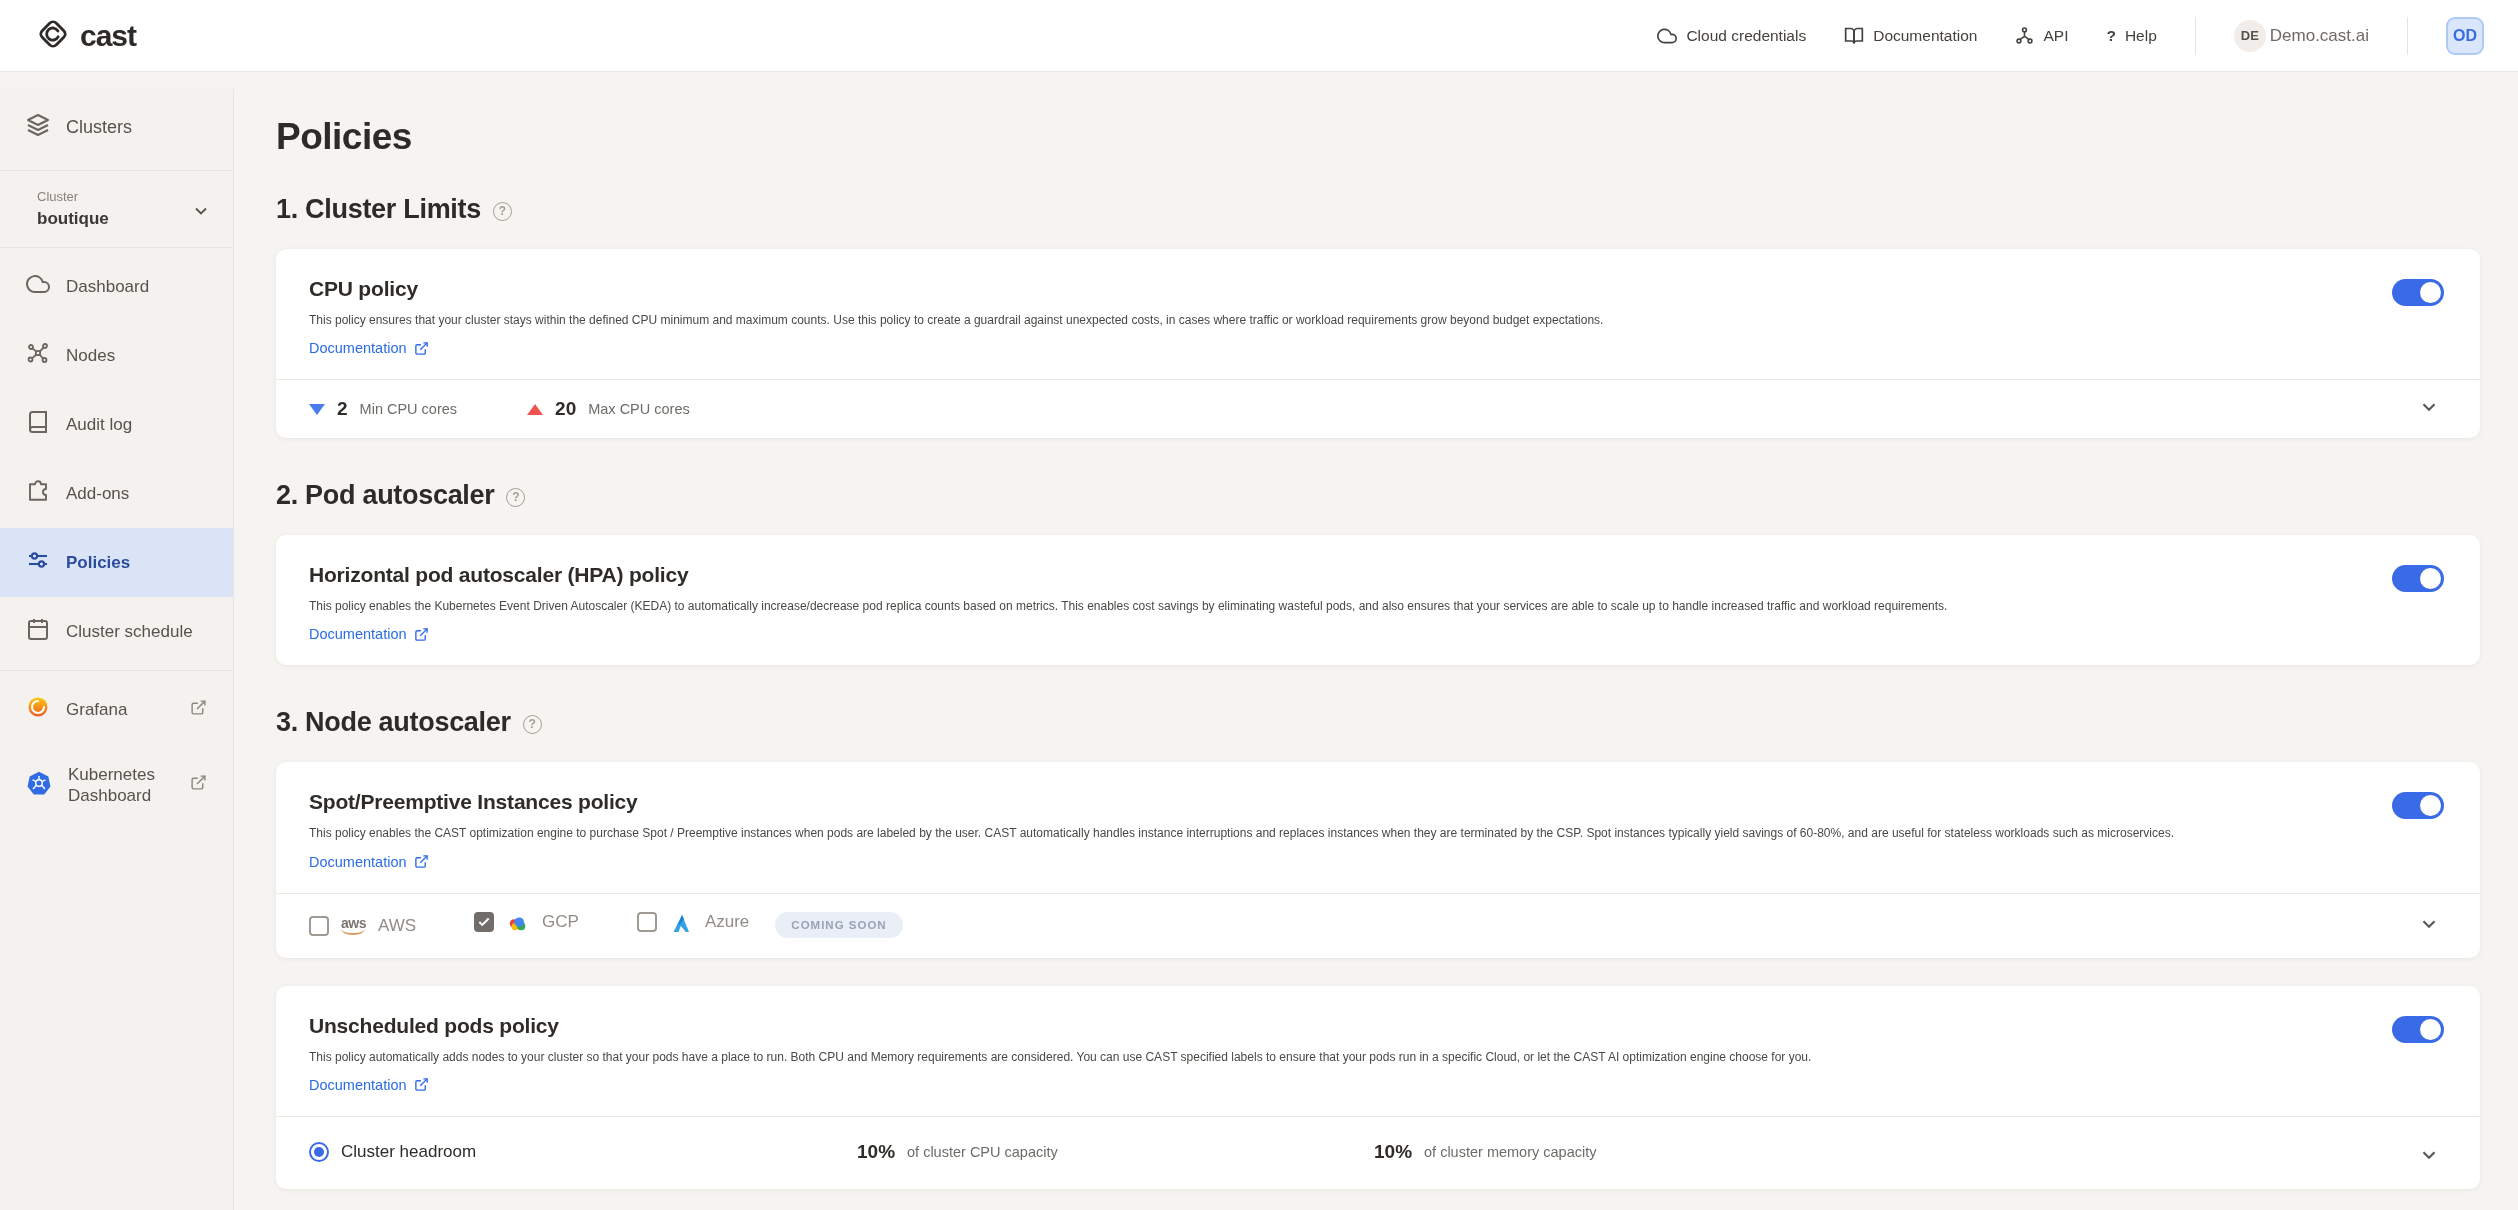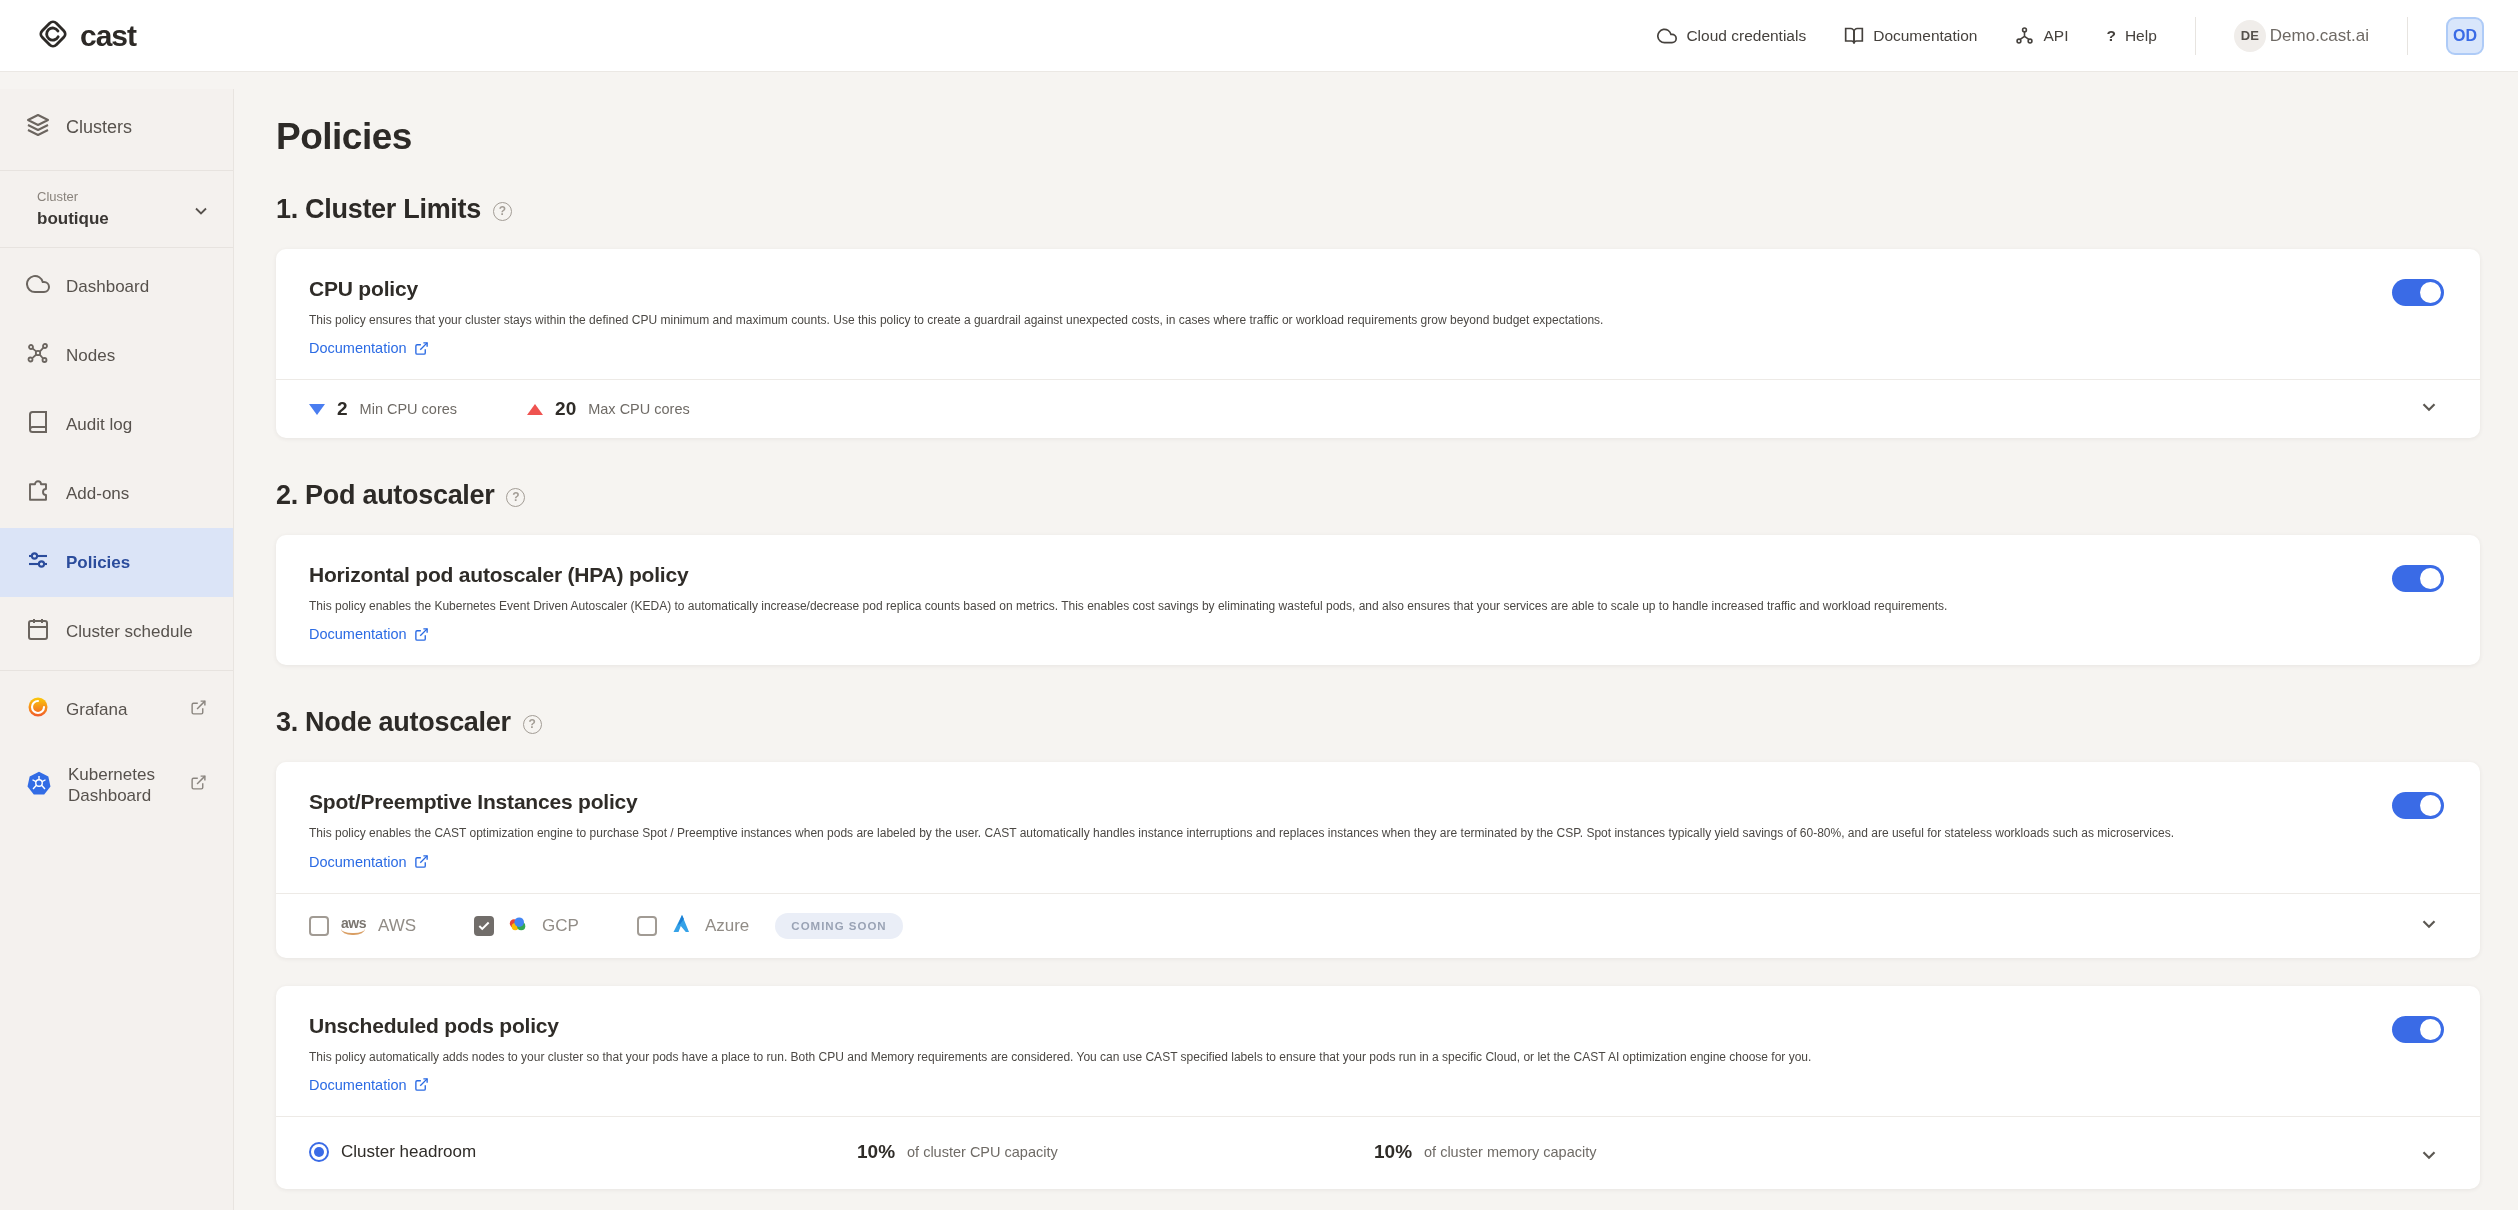--- a/index.html
+++ b/index.html
@@ -70,21 +70,21 @@
   
   .limits { display:flex; align-items:center; gap:70px; }
   .limit { display:flex; align-items:center; gap:12px; }
   .tri-down { width:0; height:0; border-left:8px solid transparent; border-right:8px solid transparent; border-top:11px solid #4a7df0; }
   .tri-up { width:0; height:0; border-left:8px solid transparent; border-right:8px solid transparent; border-bottom:11px solid #ef5350; }
   .limit-value { font-size:19px; font-weight:700; color:#2f2c28; }
   .limit-label { font-size:14.5px; color:#6f6b66; }
 
   
   .providers { display:flex; align-items:center; gap:58px; }
-  .provider { display:flex; align-items:center; gap:12px; }
+  .provider { display:flex; align-items:flex-start; gap:12px; }
   .checkbox { width:20px; height:20px; border:2px solid #a19b94; border-radius:4px; background:#fff; cursor:pointer; }
   .checkbox.checked { background:#716d6a; border-color:#716d6a; display:flex; align-items:center; justify-content:center; }
   .provider-label { font-size:17px; color:#918c86; }
   .aws-logo { display:flex; flex-direction:column; align-items:center; line-height:1; }
   .aws-word { font-size:14px; font-weight:700; color:#7a756f; letter-spacing:-0.5px; }
   .aws-smile { width:24px; height:6px; border-bottom:2px solid #d99e63; border-radius:0 0 70% 70% / 0 0 150% 150%; margin-top:-1px; }
   .pill { background:#eaeef7; color:#9aa3b5; font-size:11.5px; font-weight:700; letter-spacing:1px;
     padding:7px 16px; border-radius:15px; margin-left:14px; }
 
   

